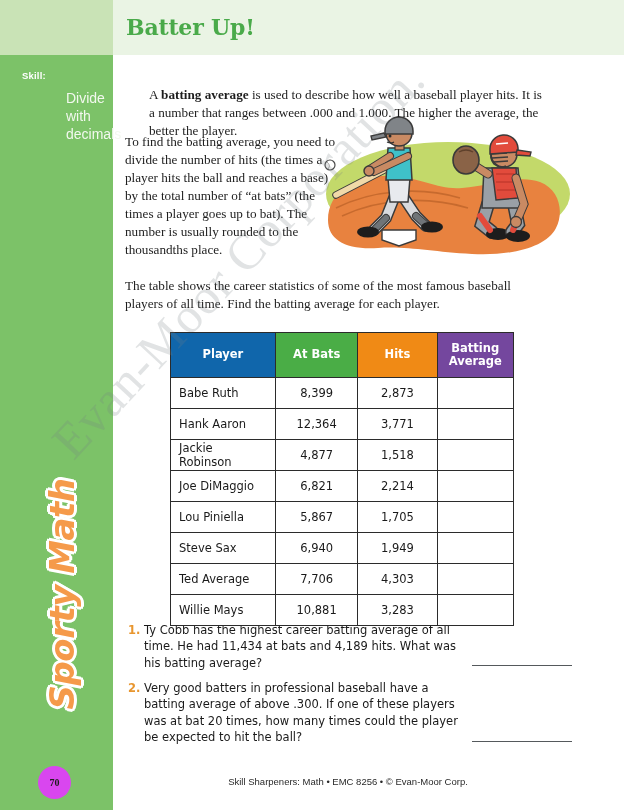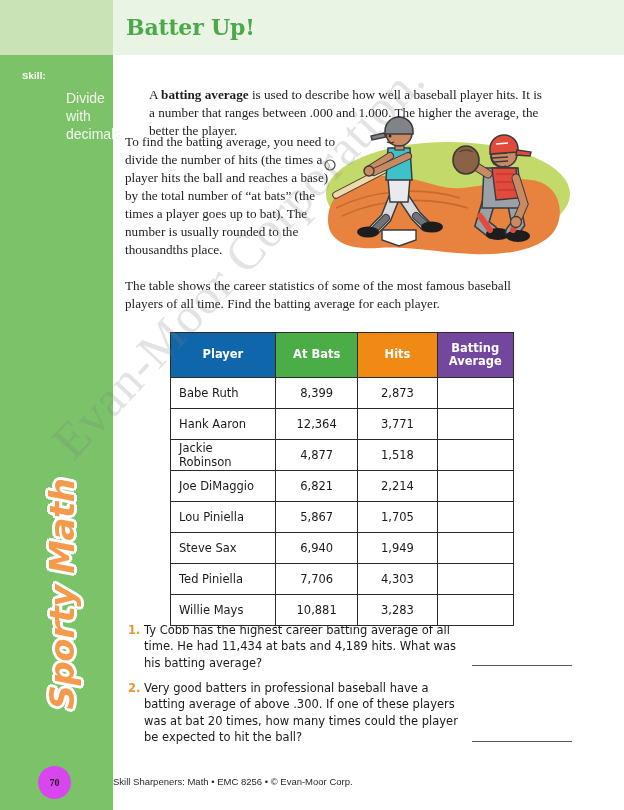--- a/index.html
+++ b/index.html
@@ -233,21 +233,21 @@
     z-index: 10;
   }
   #answer-line-1 { left: 472px; top: 665px; width: 100px; }
   #answer-line-2 { left: 472px; top: 741px; width: 100px; }
 
   
   #footer-credit {
     position: absolute;
     left: 113px; top: 776px;
     width: 470px;
-    text-align: left;
+    text-align: center;
     font-family: "Liberation Sans", sans-serif;
     font-size: 9.5px;
     color: #2a2a2a;
     z-index: 10;
   }
 </style>
 </head>
 <body>
 
 <div id="page">
@@ -407,21 +407,21 @@
           <td class="c-num">1,705</td>
           <td class="c-blank"></td>
         </tr>
         <tr>
           <td class="c-player">Steve Sax</td>
           <td class="c-num">6,940</td>
           <td class="c-num">1,949</td>
           <td class="c-blank"></td>
         </tr>
         <tr>
-          <td class="c-player">Ted Piniella</td>
+          <td class="c-player">Ted Average</td>
           <td class="c-num">7,706</td>
           <td class="c-num">4,303</td>
           <td class="c-blank"></td>
         </tr>
         <tr>
           <td class="c-player">Willie Mays</td>
           <td class="c-num">10,881</td>
           <td class="c-num">3,283</td>
           <td class="c-blank"></td>
         </tr>

